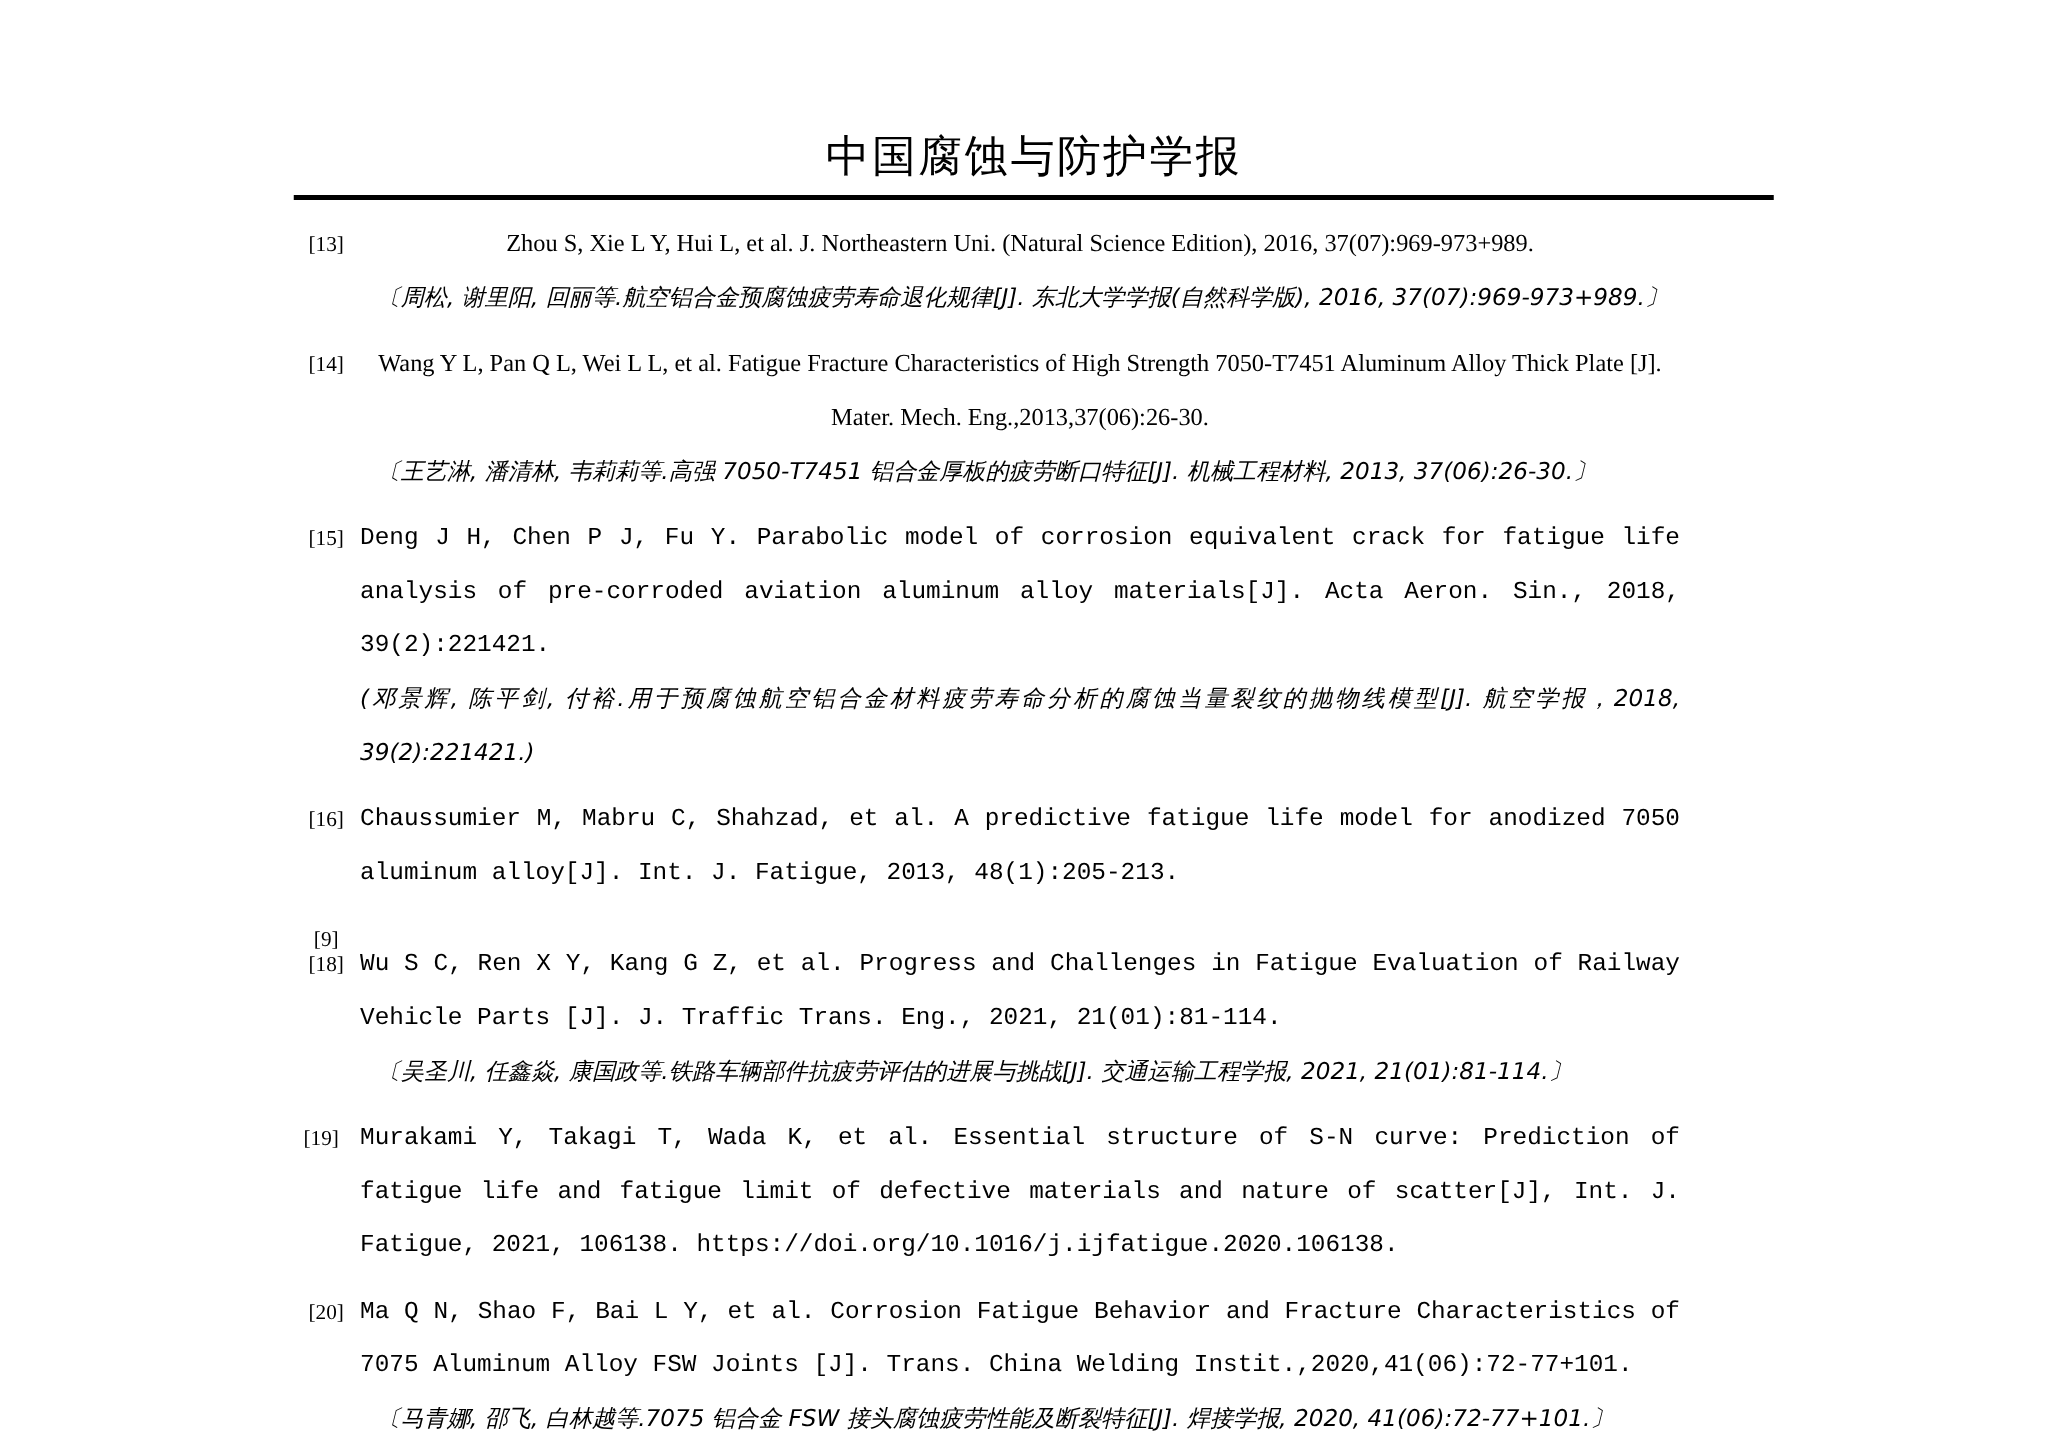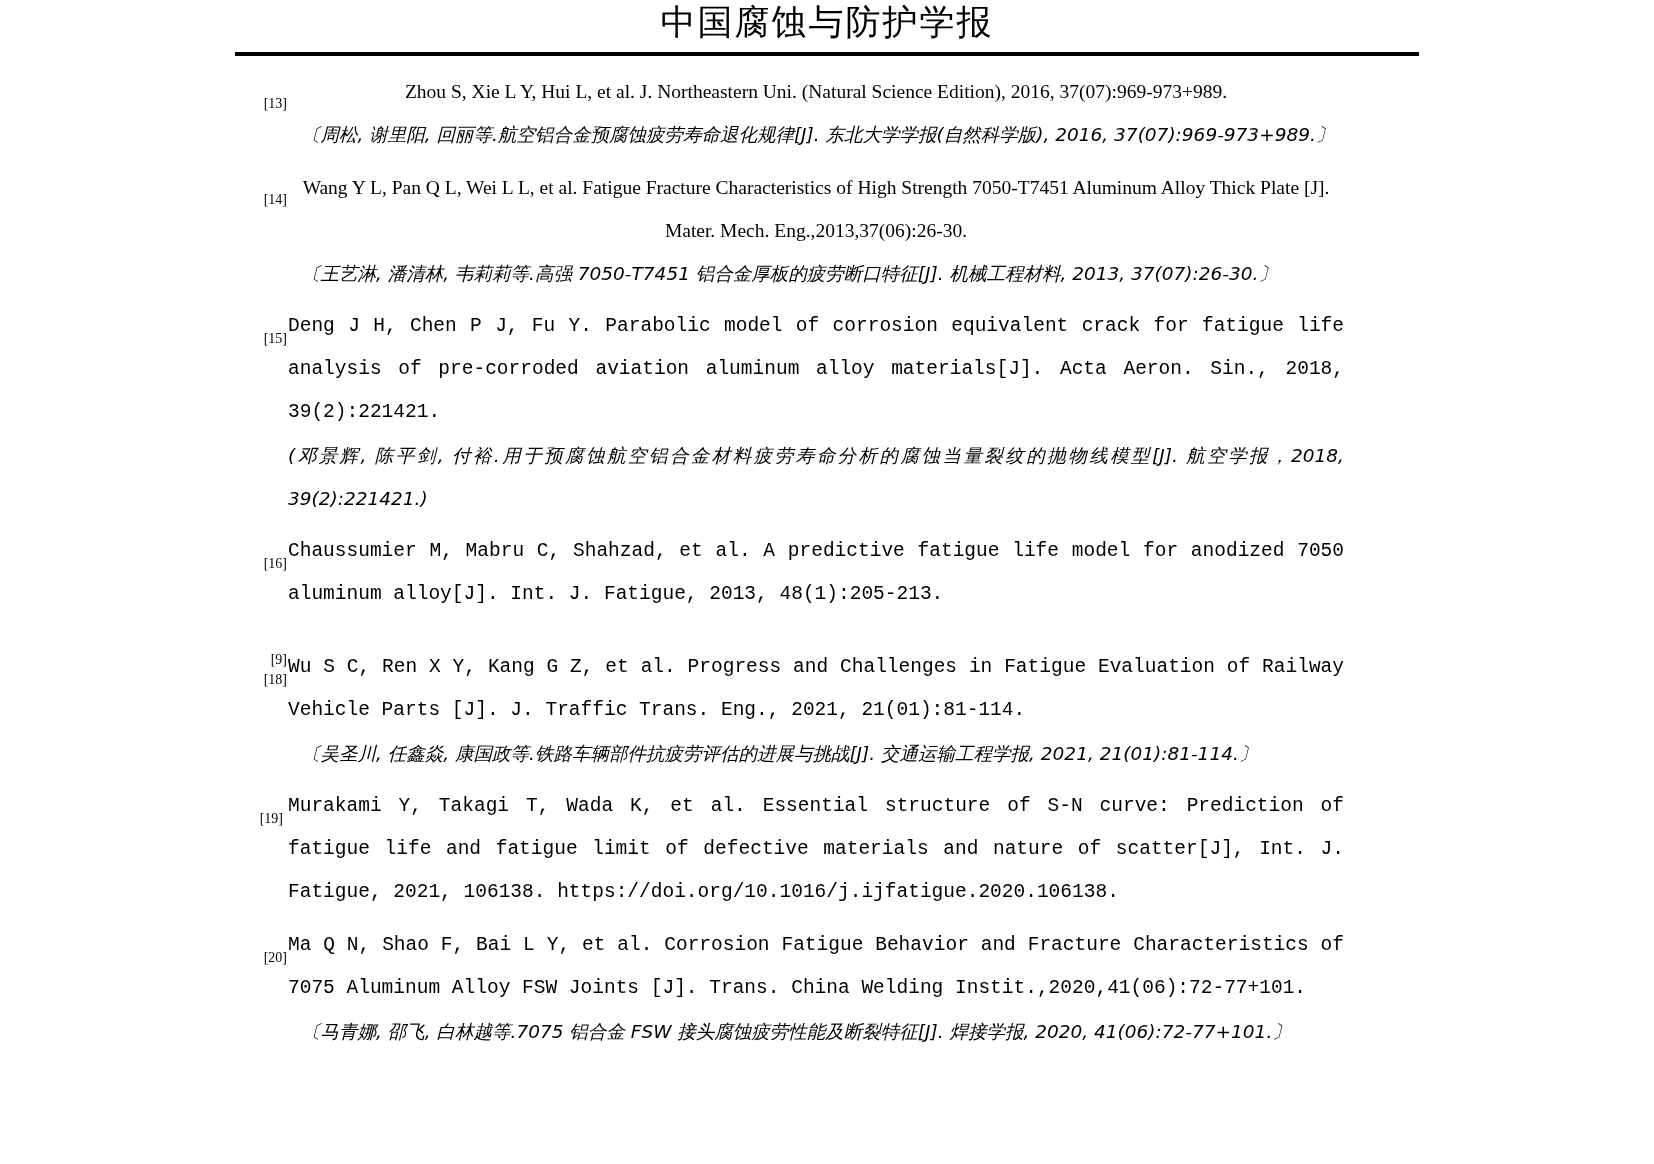--- a/index.html
+++ b/index.html
@@ -16,20 +16,21 @@
   }
   .page {
     position: relative;
     width: 1654px;
     height: 1164px;
     box-sizing: border-box;
     padding: 0;
   }
   
   .masthead {
+    padding-top: 104px;
     text-align: center;
   }
   .journal-cn {
     font-size: 35px;
     line-height: 44px;
     letter-spacing: 2px;
     font-weight: 400;
     font-family: "DejaVu Sans", "Liberation Sans", sans-serif;
   }
   .journal-en {
@@ -57,25 +58,25 @@
     margin: 0 0 0 0;
     padding: 0 310px 0 288px;
     min-height: 10px;
   }
   .ref + .ref {
     margin-top: 10px;
   }
   .ref-num {
     position: absolute;
     left: 235px;
-    top: 12px;
+    top: 0;
     width: 52px;
-    font-size: 14px;
+    font-size: 17px;
     line-height: 43px;
-    text-align: right;
+    text-align: center;
     white-space: nowrap;
   }
   .ref-num.wide {
     left: 231px;
   }
   .ref-en {
     font-size: 19.5px;
     line-height: 43px;
     text-align: center;
     text-justify: inter-word;
@@ -116,21 +117,21 @@
 
     <div class="ref">
       <span class="ref-num">[13]</span>
       <div class="ref-en">Zhou S, Xie L Y, Hui L, et al. J. Northeastern Uni. (Natural Science Edition), 2016, 37(07):969-973+989.</div>
       <div class="ref-cn indent">〔周松, 谢里阳, 回丽等.航空铝合金预腐蚀疲劳寿命退化规律[J]. 东北大学学报(自然科学版), 2016, 37(07):969-973+989.〕</div>
     </div>
 
     <div class="ref">
       <span class="ref-num">[14]</span>
       <div class="ref-en">Wang Y L, Pan Q L, Wei L L, et al. Fatigue Fracture Characteristics of High Strength 7050-T7451 Aluminum Alloy Thick Plate [J]. Mater. Mech. Eng.,2013,37(06):26-30.</div>
-      <div class="ref-cn indent">〔王艺淋, 潘清林, 韦莉莉等.高强 7050-T7451 铝合金厚板的疲劳断口特征[J]. 机械工程材料, 2013, 37(07):26-30.〕</div>
+      <div class="ref-cn indent">〔王艺淋, 潘清林, 韦莉莉等.高强 7050-T7451 铝合金厚板的疲劳断口特征[J]. 机械工程材料, 2013, 37(06):26-30.〕</div>
     </div>
 
     <div class="ref">
       <span class="ref-num">[15]</span>
       <div class="ref-en justify">Deng J H, Chen P J, Fu Y. Parabolic model of corrosion equivalent crack for fatigue life analysis of pre-corroded aviation aluminum alloy materials[J]. Acta Aeron. Sin., 2018, 39(2):221421.</div>
       <div class="ref-cn justify">(邓景辉, 陈平剑, 付裕.用于预腐蚀航空铝合金材料疲劳寿命分析的腐蚀当量裂纹的抛物线模型[J]. 航空学报，2018, 39(2):221421.)</div>
     </div>
 
     <div class="ref">
       <span class="ref-num">[16]</span>

